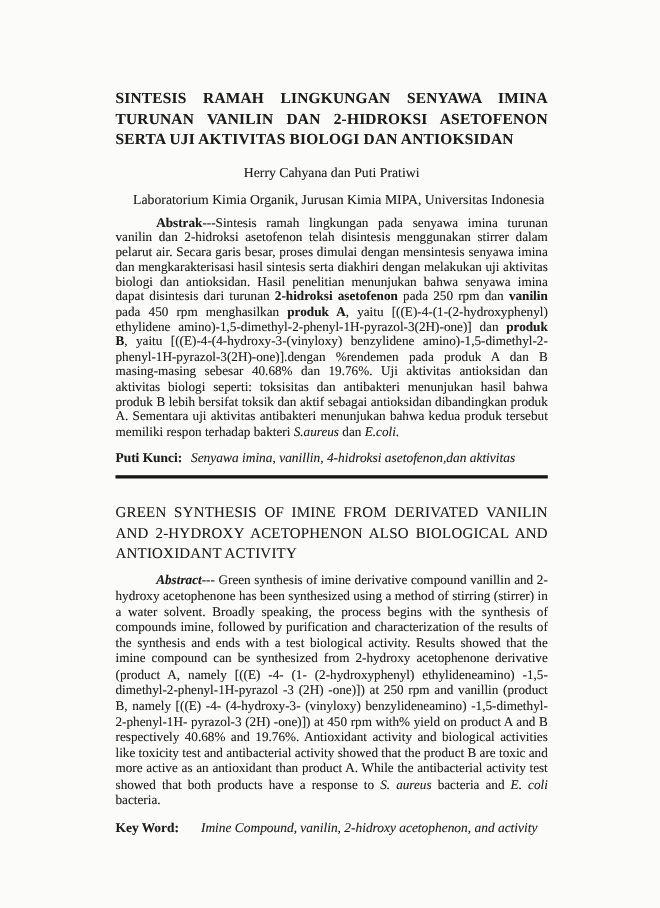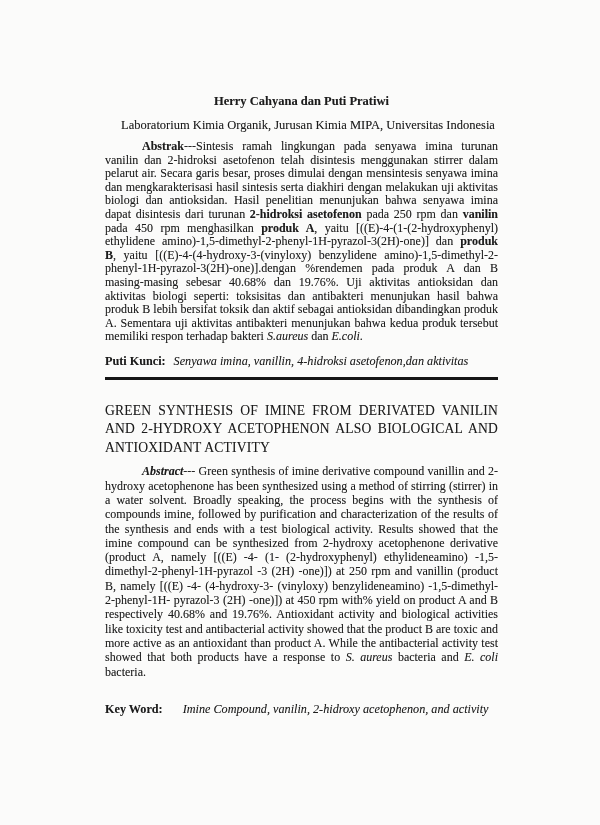--- a/index.html
+++ b/index.html
@@ -31,21 +31,21 @@
     margin: 0;
     font-size: 14px;
     font-weight: 700;
     line-height: 18.5px;
     text-align: justify;
     letter-spacing: 0.2px;
   }
   .authors {
     margin: 11px 0 0 0;
     font-size: 12.5px;
-    font-weight: 700;
+    font-weight: 400;
     text-align: center;
     line-height: 16px;
   }
   .affiliation {
     margin: 8px 0 0 16px;
     font-size: 12.5px;
     line-height: 16px;
     text-align: left;
     font-family: Liberation Serif, serif;
   }
@@ -81,30 +81,31 @@
   }
   .title-en {
     margin: 22px 0 0 0;
     font-size: 13.6px;
     font-weight: 400;
     line-height: 18.5px;
     text-align: justify;
     letter-spacing: 0.2px;
   }
   .keywords-en {
-    margin-top: 22px;
+    margin-top: 10px;
   }
   .b { font-weight: 700; }
   .i { font-style: italic; }
 </style>
 </head>
 <body>
 
 <div class="page">
 
+  <h1 class="title-id">SINTESIS RAMAH LINGKUNGAN SENYAWA IMINA TURUNAN VANILIN DAN 2-HIDROKSI ASETOFENON SERTA UJI AKTIVITAS BIOLOGI DAN ANTIOKSIDAN</h1>
 
   <p class="authors">Herry Cahyana dan Puti Pratiwi</p>
 
   <p class="affiliation">Laboratorium Kimia Organik, Jurusan Kimia MIPA, Universitas Indonesia</p>
 
   <p class="abstract"><span class="b">Abstrak</span><span>---Sintesis ramah lingkungan pada senyawa imina turunan vanilin dan 2-hidroksi asetofenon telah disintesis menggunakan stirrer dalam pelarut air. Secara garis besar, proses dimulai dengan mensintesis senyawa imina dan mengkarakterisasi hasil sintesis serta diakhiri dengan melakukan uji aktivitas biologi dan antioksidan. Hasil penelitian menunjukan bahwa senyawa imina dapat disintesis dari turunan </span><span class="b">2-hidroksi asetofenon</span><span> pada 250 rpm dan </span><span class="b">vanilin</span><span> pada 450 rpm menghasilkan </span><span class="b">produk A</span><span>, yaitu [((E)-4-(1-(2-hydroxyphenyl) ethylidene amino)-1,5-dimethyl-2-phenyl-1H-pyrazol-3(2H)-one)] dan </span><span class="b">produk B</span><span>, yaitu [((E)-4-(4-hydroxy-3-(vinyloxy) benzylidene amino)-1,5-dimethyl-2-phenyl-1H-pyrazol-3(2H)-one)].dengan %rendemen pada produk A dan B masing-masing sebesar 40.68% dan 19.76%. Uji aktivitas antioksidan dan aktivitas biologi seperti: toksisitas dan antibakteri menunjukan hasil bahwa produk B lebih bersifat toksik dan aktif sebagai antioksidan dibandingkan produk A. Sementara uji aktivitas antibakteri menunjukan bahwa kedua produk tersebut memiliki respon terhadap bakteri </span><span class="i">S.aureus</span><span> dan </span><span class="i">E.coli</span><span>.</span></p>
 
   <p class="keywords">
     <span class="kw-label">Puti Kunci:</span><span class="kw-value">Senyawa imina, vanillin, 4-hidroksi asetofenon,dan aktivitas</span>
   </p>

